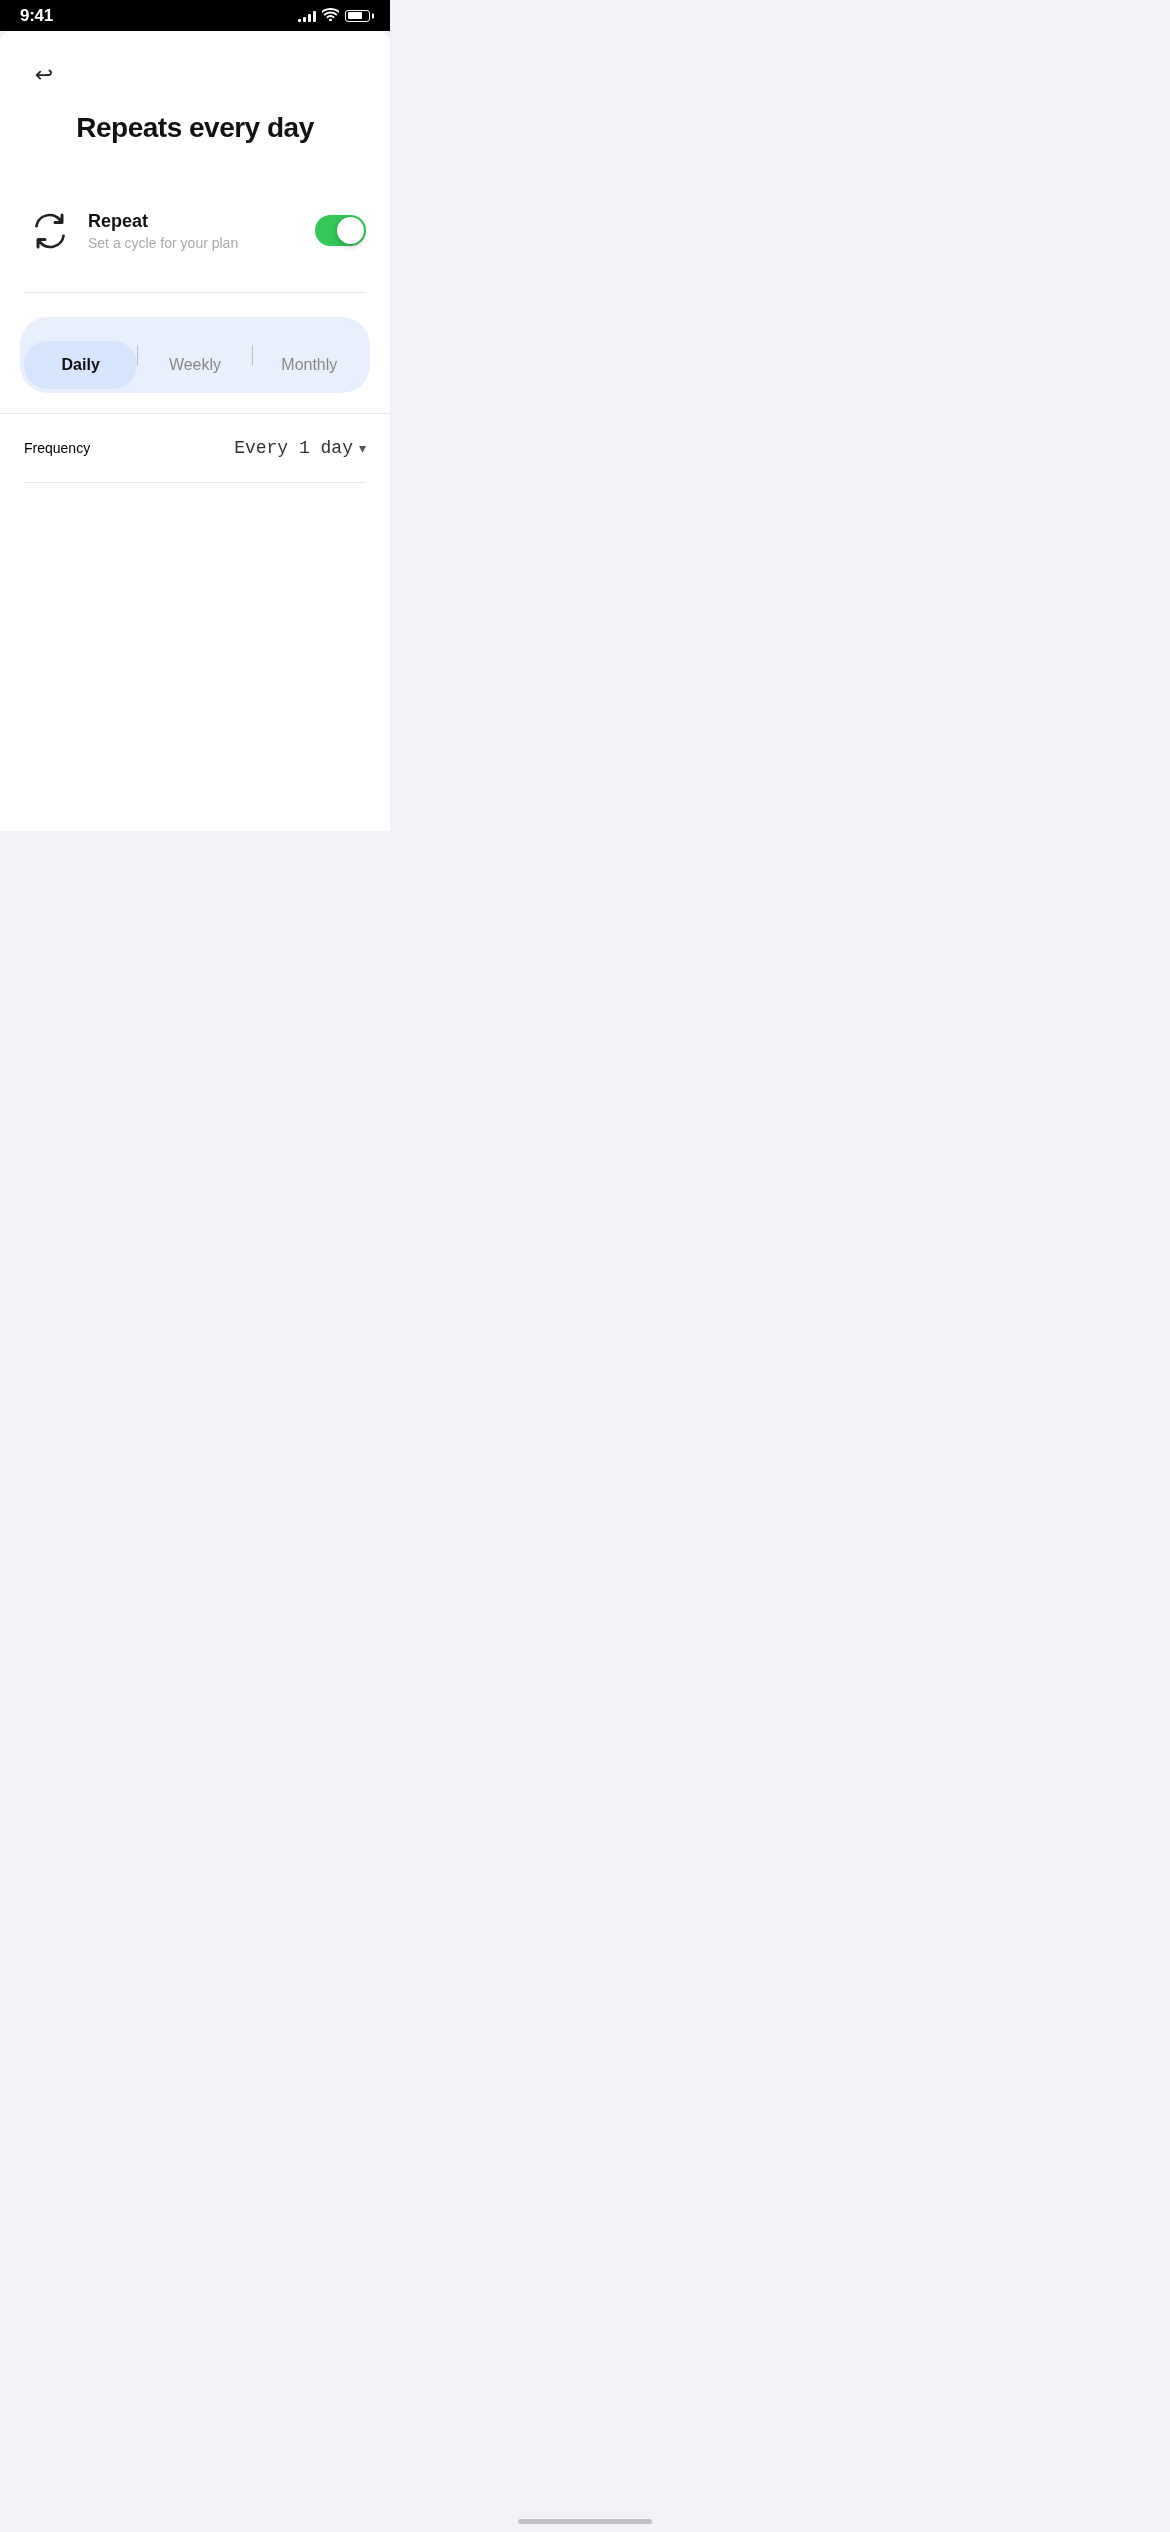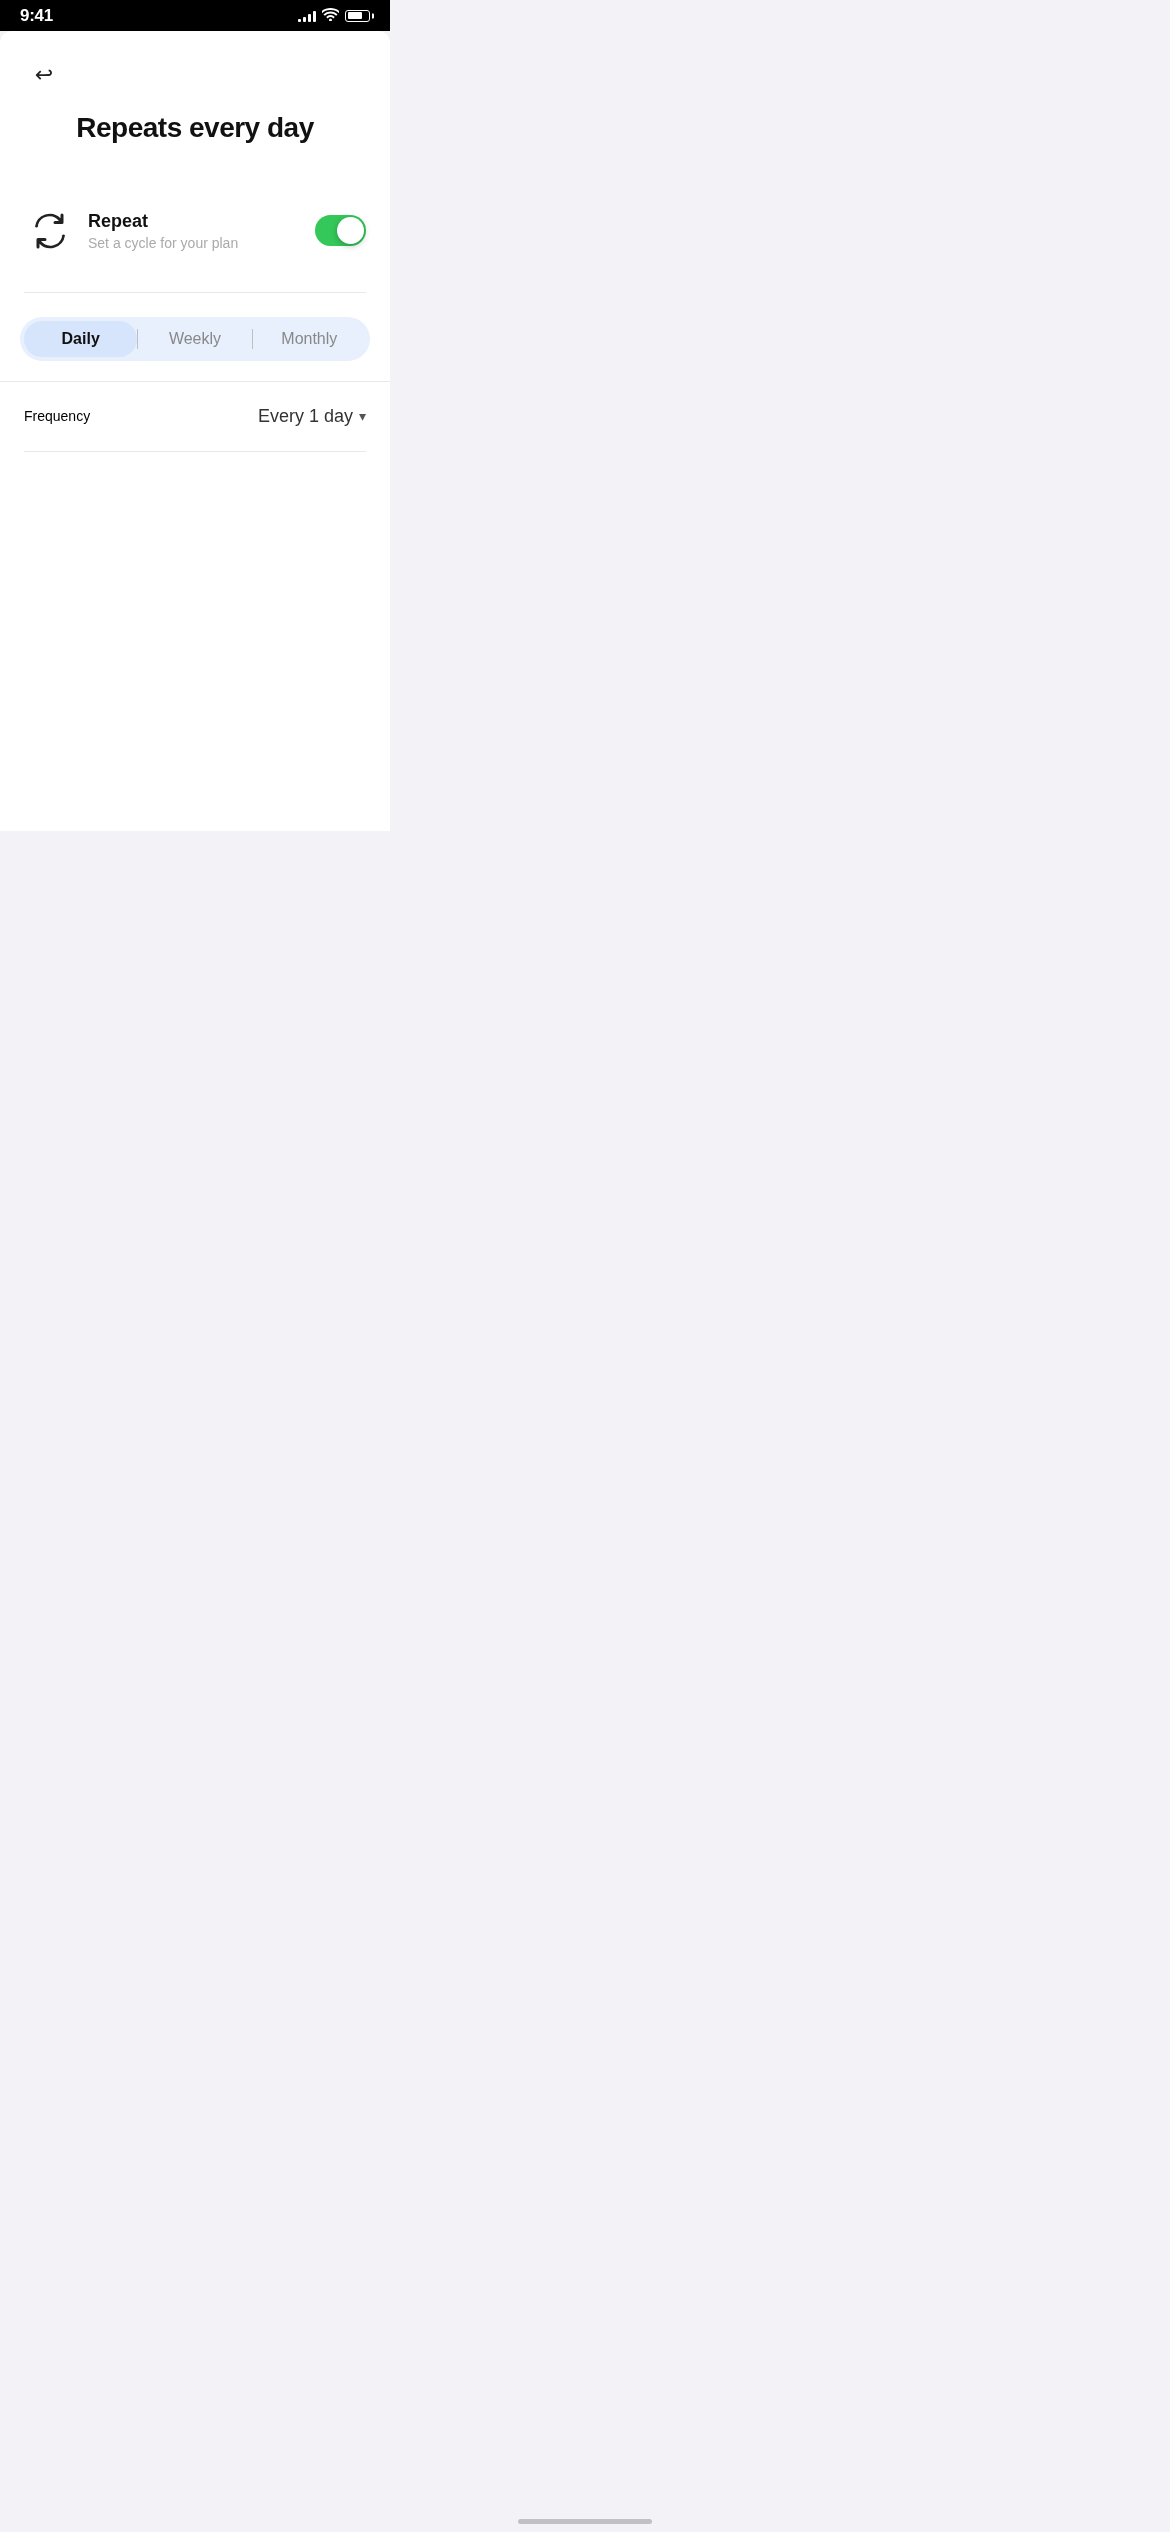--- a/index.html
+++ b/index.html
@@ -213,30 +213,31 @@
       margin: 24px 20px 0;
       background: #e8f0fd;
       border-radius: 28px;
       padding: 4px;
       display: flex;
       align-items: center;
     }
 
     .tab-item {
       flex: 1;
-      height: 36px;
+      height: 48px;
       display: flex;
       align-items: center;
       justify-content: center;
       border-radius: 24px;
       cursor: pointer;
       font-size: 16px;
       font-weight: 500;
       color: #888;
       transition: all 0.2s;
+      margin-top: 20px;
     }
 
     .tab-item.active {
       background: #d6e4fc;
       color: #111;
       font-weight: 700;
     }
 
     .tab-divider {
       width: 1px;
@@ -272,20 +273,21 @@
       display: flex;
       align-items: center;
       gap: 6px;
       cursor: pointer;
     }
 
     .frequency-value-text {
       font-size: 18px;
       font-weight: 400;
       color: #333;
+      font-family: Liberation Mono, monospace;
     }
 
     .chevron-icon {
       font-size: 14px;
       color: #555;
     }
 
     
     .end-date-row {
       margin: 0 24px;

